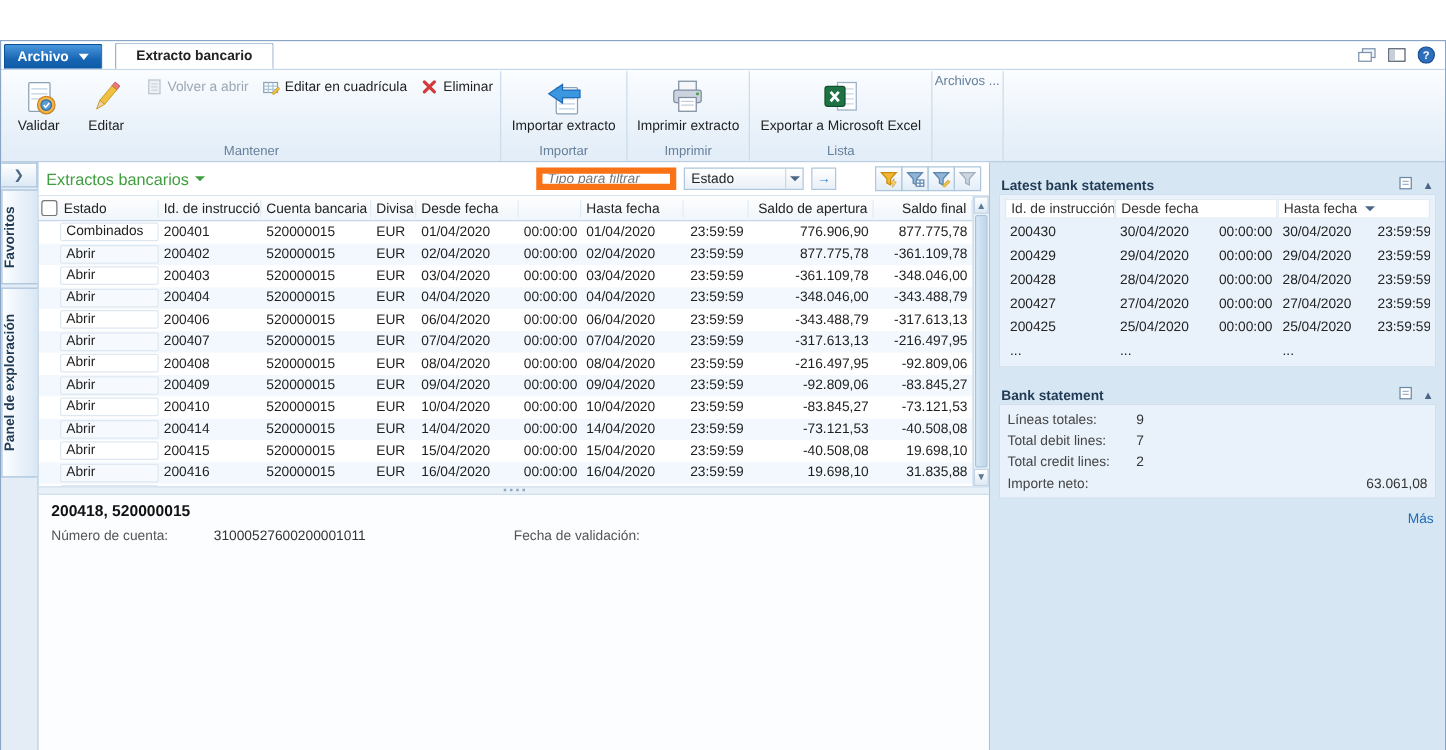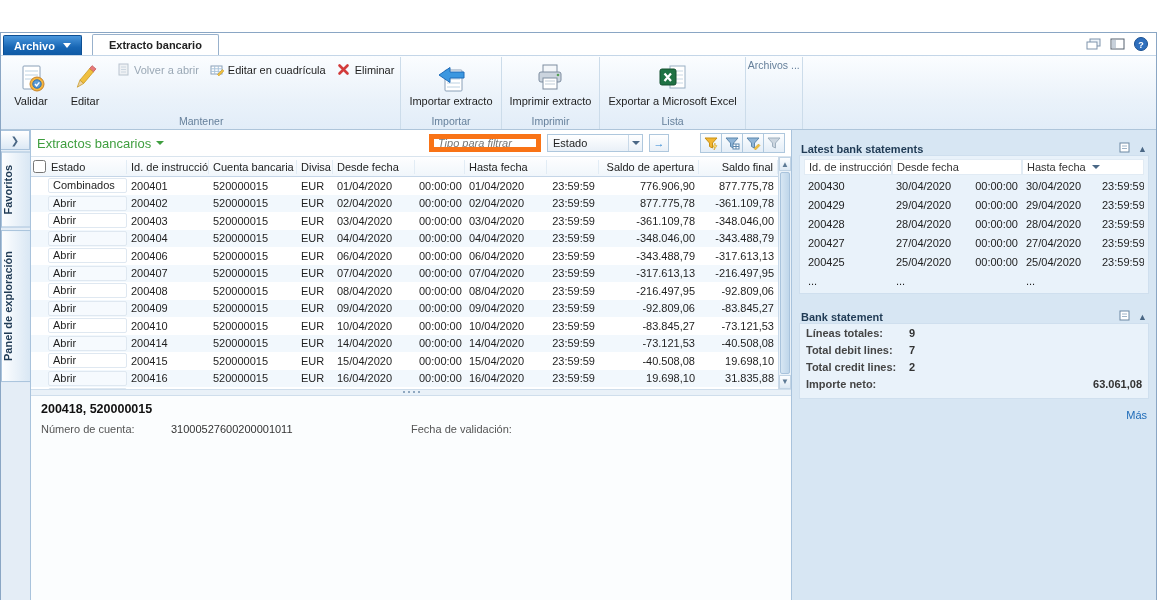--- a/index.html
+++ b/index.html
@@ -84,21 +84,21 @@
   .fhead .hicons { margin-left:auto; display:flex; gap:8px; align-items:center; color:#4a6785; }
   .fhead .chev { font-size:9px; cursor:pointer; }
   .fcontent { background:#e9f2fa; border:1px solid #cfdfee; padding:3px 4px; }
   .flhead { display:grid; grid-template-columns:88px 130px 1fr; margin-bottom:1px; }
   .flhead div { background:#fff; border:1px solid #e1ebf4; padding:1px 4px; color:#333; white-space:nowrap; overflow:hidden; }
   .flhead .sortcell { display:flex; align-items:center; gap:6px; }
   .flhead .scaret { width:0; height:0; border-left:4px solid transparent; border-right:4px solid transparent; border-top:4px solid #4a6785; }
   .frow2 { display:grid; grid-template-columns:88px 76px 54px 76px 1fr; height:19px; align-items:center; }
   .frow2 .fc { padding:0 4px; white-space:nowrap; overflow:hidden; color:#222; }
   .fgap { height:10px; }
-  .srow { display:flex; height:17px; align-items:flex-start; color:#333; padding:0 2px;font-weight:bold; }
+  .srow { display:flex; height:17px; align-items:center; color:#333; padding:0 2px; }
   .slabel { width:103px; color:#444; }
   .sval.right { margin-left:auto; }
   .more { text-align:right; color:#1e6bb8; margin-top:10px; padding-right:2px; cursor:pointer; }
 </style>
 </head>
 <body>
 
 <div class="app">
 
   <div class="tabstrip">

